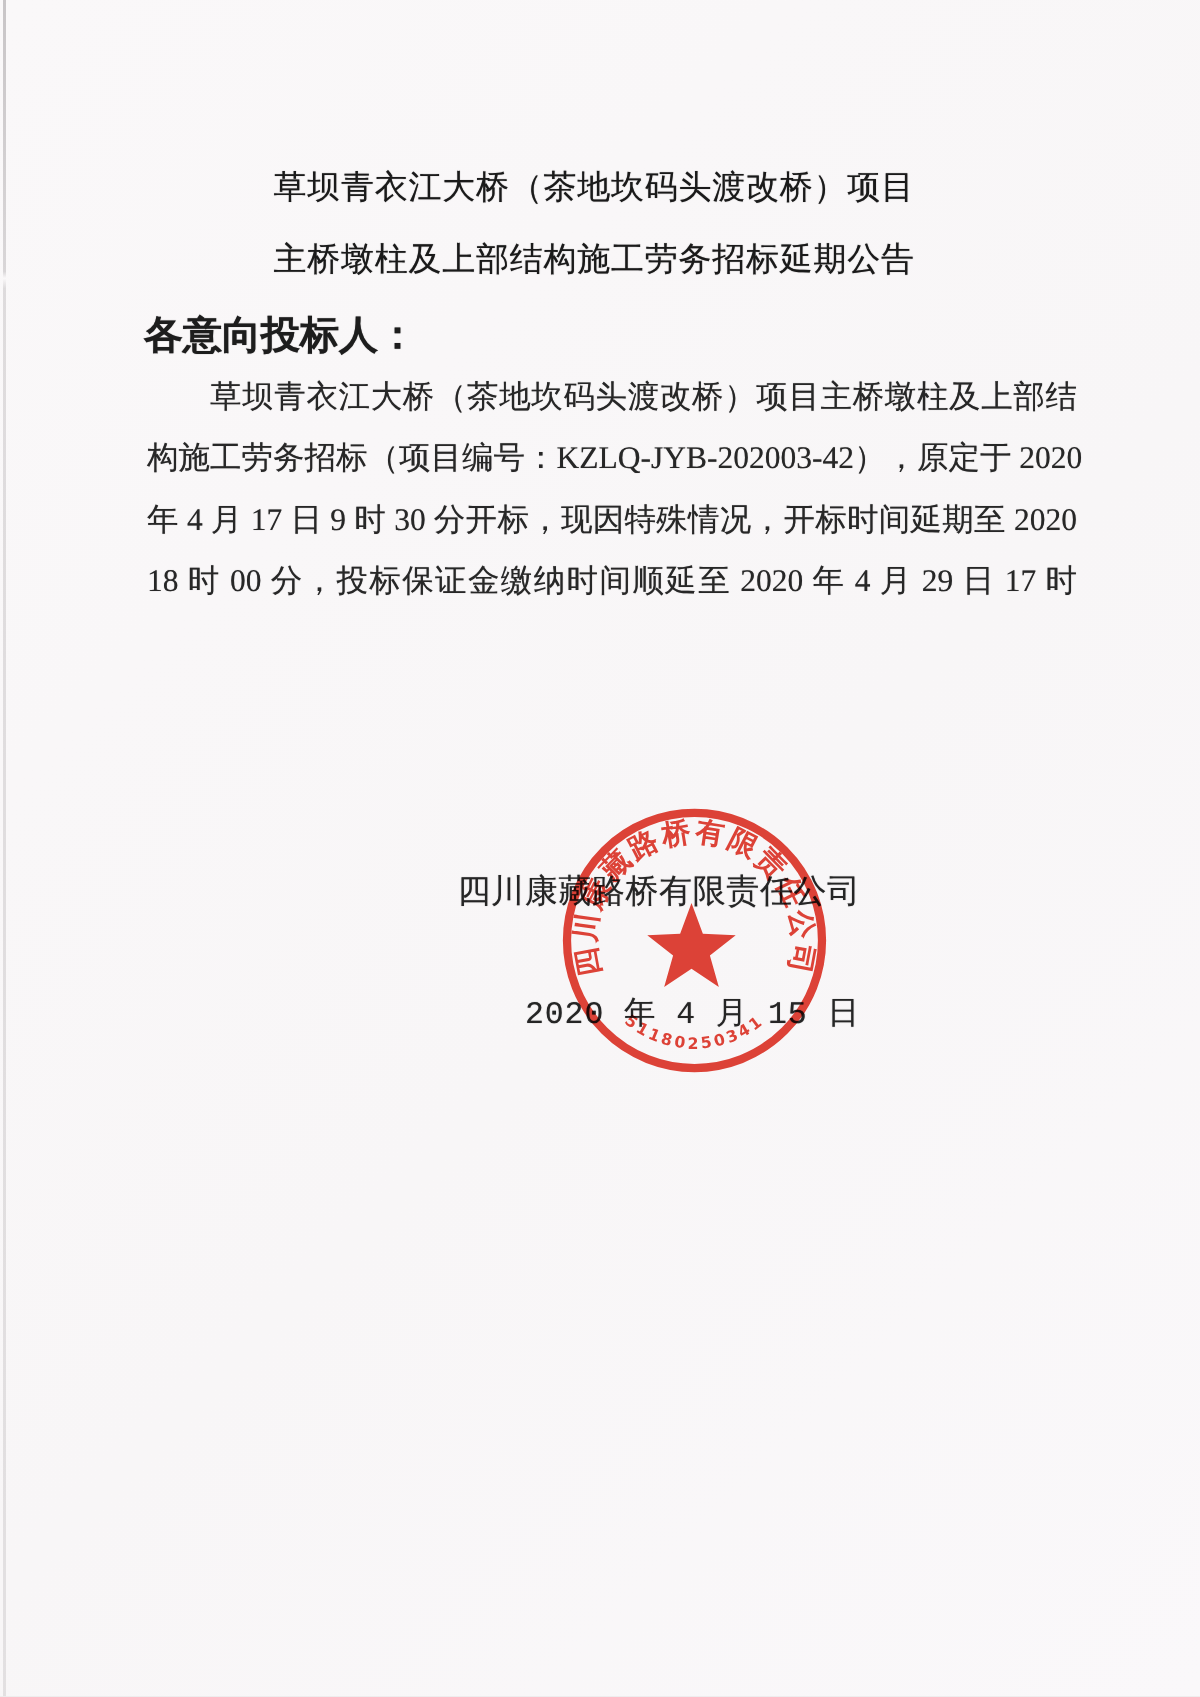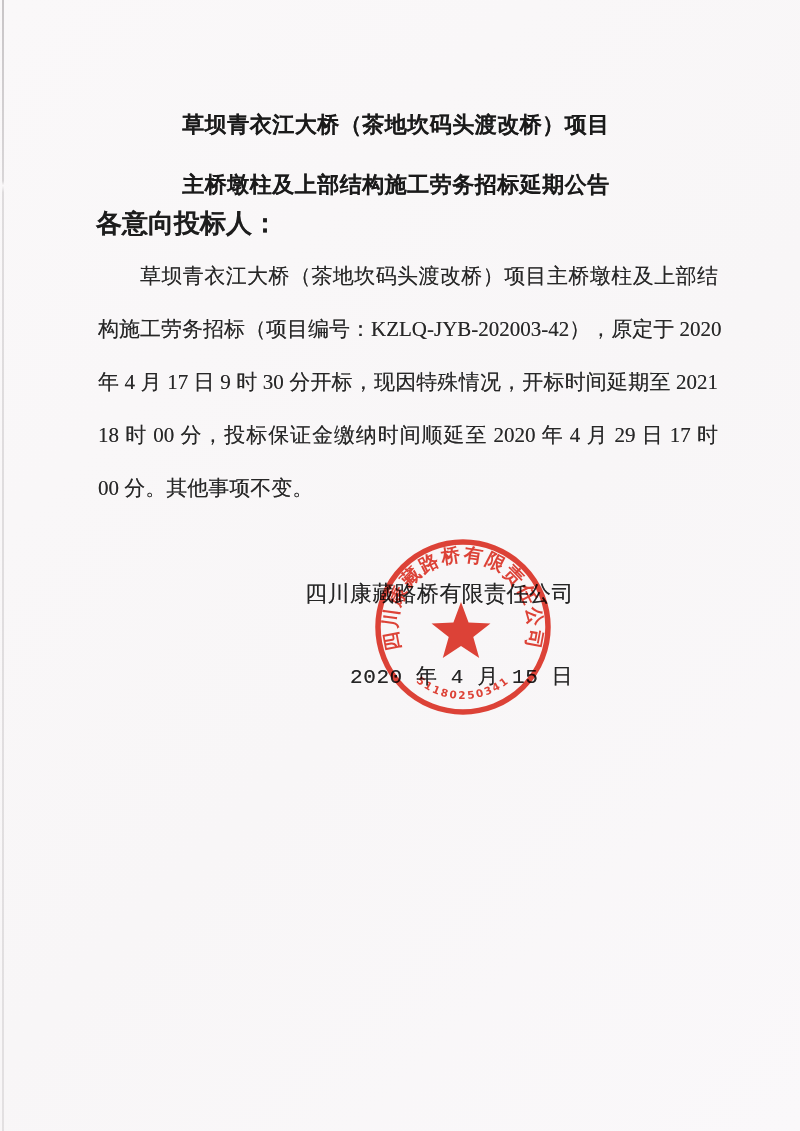--- a/index.html
+++ b/index.html
@@ -30,28 +30,28 @@
       rgba(150,145,148,0.28) 17%,
       rgba(150,145,148,0.22) 100%);
   }
   .doc-title {
     position: absolute;
     left: 0;
     right: 8px;
     text-align: center;
     margin: 0;
     font-size: 22px;
-    font-weight: bold;
+    font-weight: normal;
     color: #1a1a1a;
     letter-spacing: 0.5px;
     text-shadow: 0 0 0.6px rgba(20,20,20,0.65);
     line-height: 30px;
   }
   .title-1 { top: 110px; }
-  .title-2 { top: 170px; }
+  .title-2 { top: 158px; }
   .salutation {
     position: absolute;
     left: 96px;
     top: 209px;
     font-size: 26px;
     font-weight: bold;
     color: #1d1d1d;
     text-shadow: 0 0 0.6px rgba(20,20,20,0.6);
     line-height: 30px;
   }
@@ -63,21 +63,20 @@
     font-size: 21px;
     color: #272727;
     text-shadow: 0 0 0.5px rgba(35,35,35,0.55);
   }
   .para-line {
     height: 41px;
     line-height: 41px;
     text-align: justify;
     text-align-last: justify;
     white-space: nowrap;
-    margin-top: 12px;
   }
   .para-line.first { text-indent: 42px; }
   .para-line.last { text-align-last: left; }
   .company-line {
     position: absolute;
     left: 305px;
     top: 580px;
     font-size: 22px;
     letter-spacing: 0.4px;
     color: #252525;
@@ -127,23 +126,22 @@
 
   <h1 class="doc-title title-1">草坝青衣江大桥（茶地坎码头渡改桥）项目</h1>
 
   <h1 class="doc-title title-2">主桥墩柱及上部结构施工劳务招标延期公告</h1>
 
   <div class="salutation">各意向投标人：</div>
 
   <div class="paragraph">
     <div class="para-line first">草坝青衣江大桥（茶地坎码头渡改桥）项目主桥墩柱及上部结</div>
     <div class="para-line">构施工劳务招标（项目编号：KZLQ-JYB-202003-42），原定于 2020</div>
-    <div class="para-line">年 4 月 17 日 9 时 30 分开标，现因特殊情况，开标时间延期至 2021</div>
+    <div class="para-line">年 4 月 17 日 9 时 30 分开标，现因特殊情况，开标时间延期至 2020</div>
     <div class="para-line">18 时 00 分，投标保证金缴纳时间顺延至 2020 年 4 月 29 日 17 时</div>
-    <div class="para-line last">00 分。其他事项不变。</div>
   </div>
 
   <div class="company-line">四川康藏路桥有限责任公司</div>
 
   <div class="date-line">2020 年 4 月 15 日</div>
 
   <svg class="seal" viewBox="0 0 200 200">
     <circle cx="100" cy="100" r="85" fill="none" stroke-width="5.5" stroke="#e02a1c"></circle>
     <path id="sealRingPath" d="M 37.98 122.57 A 66 66 0 1 1 162.02 122.57" fill="none"></path>
     <text class="ring-text" fill="#e02a1c">

